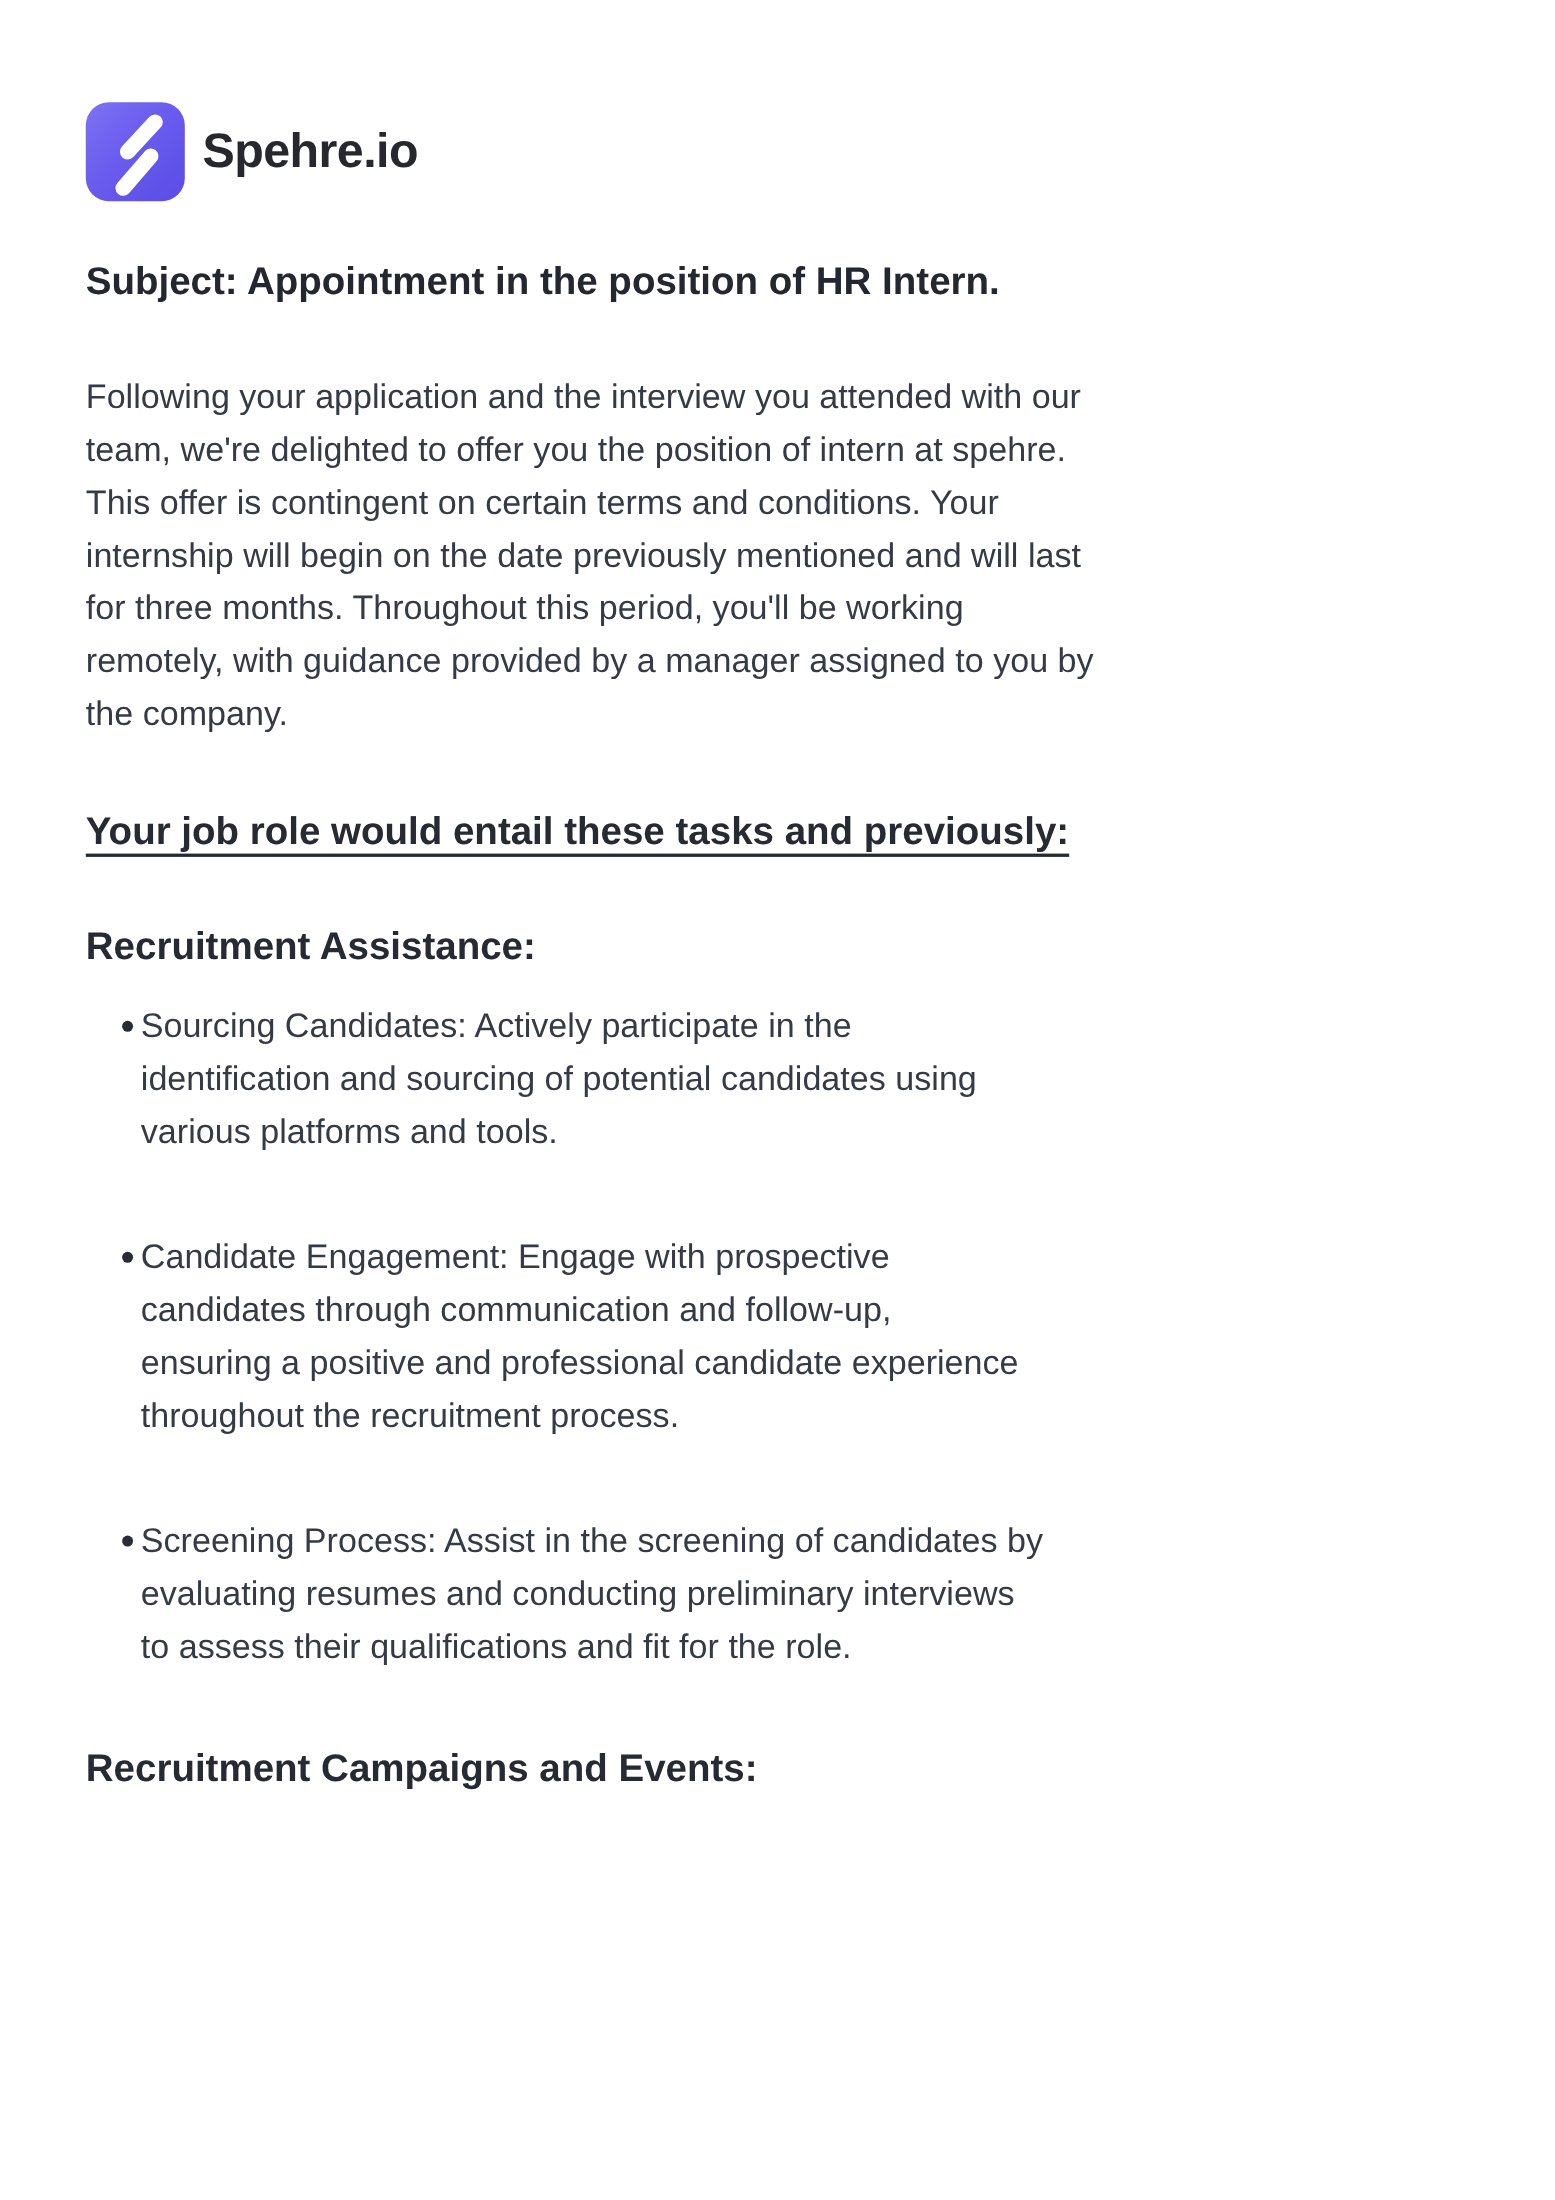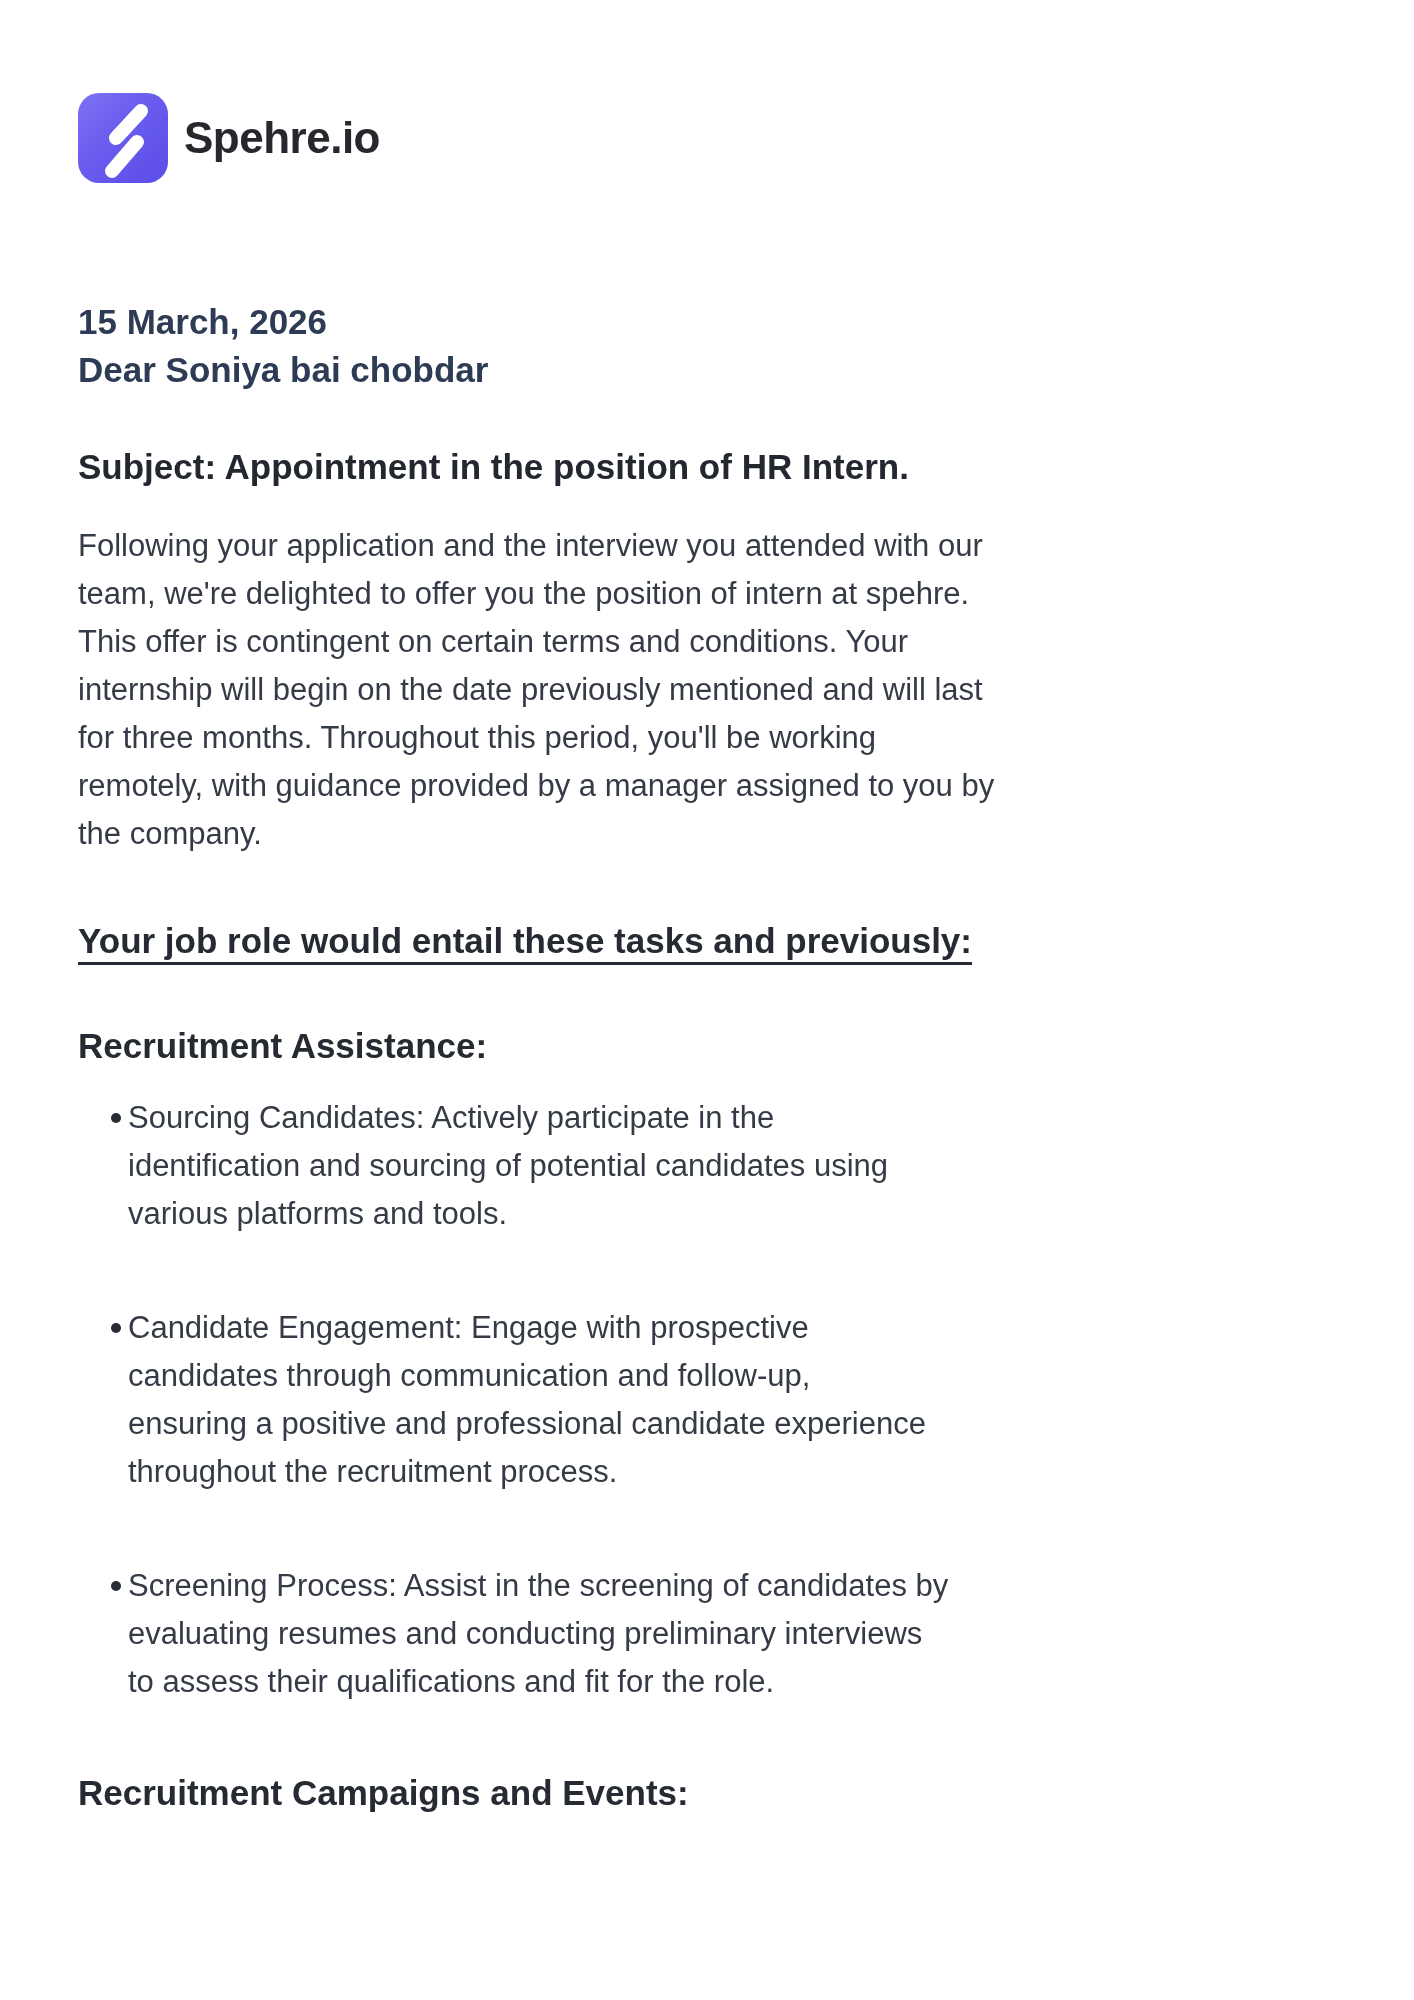--- a/index.html
+++ b/index.html
@@ -50,21 +50,21 @@
     color: #2d3b54;
   }
   .subject-line {
     margin-top: 49px;
     font-size: 35px;
     font-weight: 700;
     line-height: 48px;
     color: #23272f;
   }
   .intro-paragraph {
-    margin-top: 31px;
+    margin-top: 57px;
     font-size: 31px;
     line-height: 48px;
     color: #353b46;
     white-space: pre-line;
   }
   .tasks-heading {
     margin-top: 59px;
     font-size: 35px;
     font-weight: 700;
     line-height: 48px;
@@ -115,24 +115,20 @@
   <div class="logo-row">
     <div class="logo-mark">
       <svg width="90" height="90" viewBox="0 0 90 90" aria-hidden="true">
         <line x1="63" y1="18" x2="38" y2="45" stroke="#ffffff" stroke-width="14" stroke-linecap="round"></line>
         <line x1="59" y1="49" x2="34" y2="78" stroke="#ffffff" stroke-width="14" stroke-linecap="round"></line>
       </svg>
     </div>
     <div class="brand-name">Spehre.io</div>
   </div>
 
-  <div class="date-block">
-    <div>15 March, 2026</div>
-    <div>Dear Soniya bai chobdar</div>
-  </div>
 
   <div class="subject-line">Subject: Appointment in the position of HR Intern.</div>
 
   <div class="intro-paragraph">Following your application and the interview you attended with our
 team, we're delighted to offer you the position of intern at spehre.
 This offer is contingent on certain terms and conditions. Your
 internship will begin on the date previously mentioned and will last
 for three months. Throughout this period, you'll be working
 remotely, with guidance provided by a manager assigned to you by
 the company.</div>

